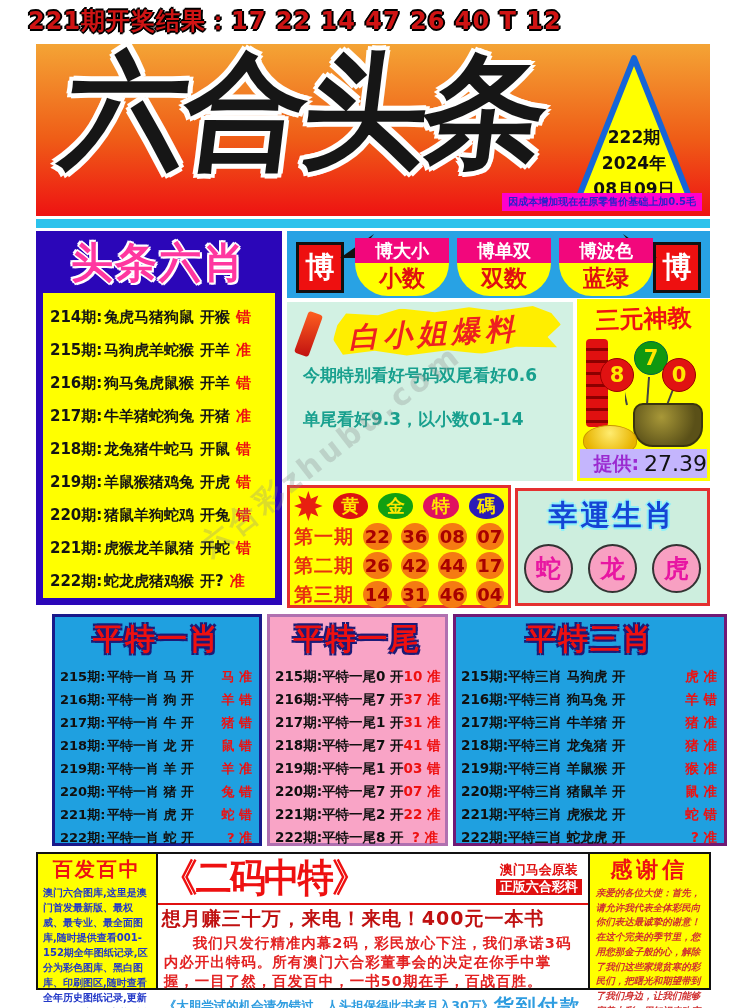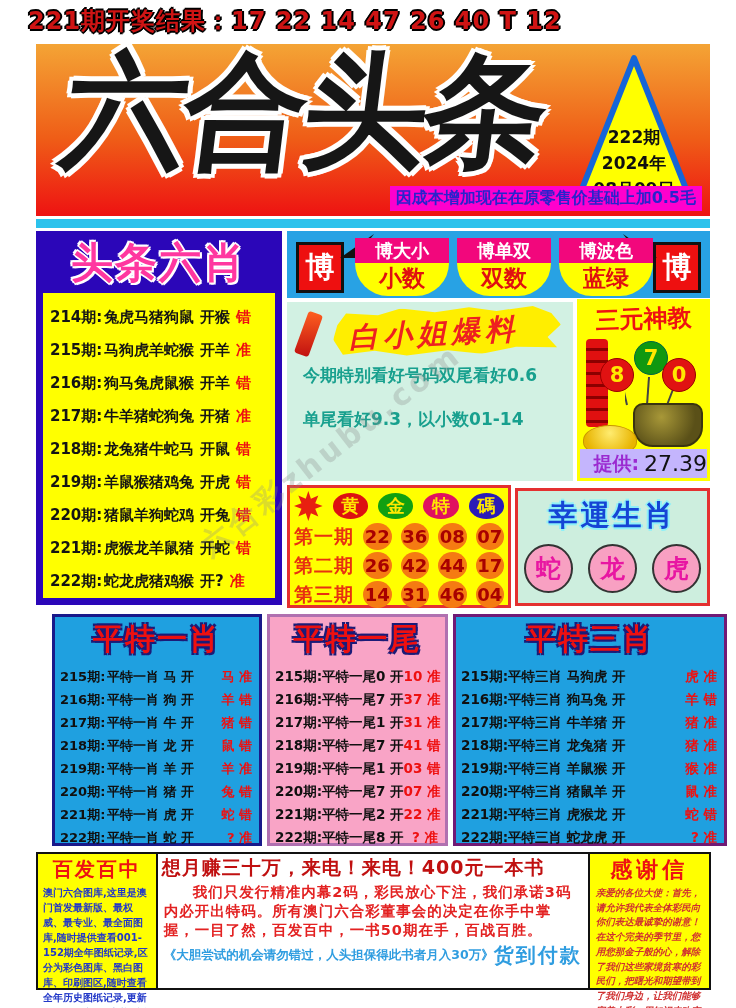--- a/index.html
+++ b/index.html
@@ -14,21 +14,21 @@
   
   .masthead{left:36px;top:44px;width:674px;height:172px;
     background:linear-gradient(180deg,#f4a435 0%,#ef5d17 55%,#ee1212 100%);}
   .paper-title{position:absolute;left:28px;top:-14px;font-size:124px;font-weight:bold;color:#161616;
     transform:skewX(-7deg);letter-spacing:-4px;white-space:nowrap;
     text-shadow:5px 0 #fff,-5px 0 #fff,0 5px #fff,0 -5px #fff,4px 4px #fff,-4px -4px #fff,4px -4px #fff,-4px 4px #fff;}
   .issue-triangle{position:absolute;right:12px;top:8px;width:128px;height:158px;}
   .issue-line{position:absolute;width:100%;text-align:center;font-weight:bold;color:#101010;font-size:17px;}
   .il1{top:74px;} .il2{top:100px;} .il3{top:126px;}
   .price-notice{position:absolute;right:8px;bottom:5px;background:#ff00cd;color:#2a22cc;
-    font-size:16px;font-weight:bold;padding:2px 6px;white-space:nowrap;}
+    font-size:10px;font-weight:bold;padding:2px 6px;white-space:nowrap;}
 
   .cyan-strip{left:36px;top:219px;width:674px;height:9px;background:#2cc2ec;}
 
   
   .sixiao{left:36px;top:231px;width:246px;height:374px;background:#2b06b8;}
   .sixiao-title{text-align:center;color:#ff37a0;font-size:42px;font-weight:bold;letter-spacing:2px;margin-top:4px;
     text-shadow:2px 0 #fff,-2px 0 #fff,0 2px #fff,0 -2px #fff,2px 2px #fff,-2px -2px #fff;}
   .sixiao-body{position:absolute;left:7px;right:7px;top:62px;bottom:7px;background:#ffff00;padding:8px 5px 0 7px;}
   .sx-row{display:flex;align-items:center;font-size:15px;font-weight:bold;color:#141414;height:33px;white-space:nowrap;}
   .sx-period{width:50px;}
@@ -480,20 +480,27 @@
         </div>
       </div>
   </div>
 
   <div class="abs bottomband">
     <div class="jz">
       <div class="jz-title">百发百中</div>
       <div class="jz-body">澳门六合图库,这里是澳门首发最新版、最权威、最专业、最全面图库,随时提供查看001-152期全年图纸记录,区分为彩色图库、黑白图库、印刷图区,随时查看全年历史图纸记录,更新最早、最多,最精彩图纸,尽在澳门六合报社,澳门六合报社-永远领先,最专业、最精准图库。</div>
     </div>
     <div class="erma">
+      <div class="erma-header">
+        <div class="erma-title">《二码中特》</div>
+        <div class="erma-badge">
+          <div class="b-top">澳门马会原装</div>
+          <div class="b-bottom">正版六合彩料</div>
+        </div>
+      </div>
       <div class="erma-sub">想月赚三十万，来电！来电！400元一本书</div>
       <div class="erma-body">我们只发行精准内幕2码，彩民放心下注，我们承诺3码内必开出特码。所有澳门六合彩董事会的决定在你手中掌握，一目了然，百发百中，一书50期在手，百战百胜。</div>
       <div class="erma-footer">
         <span class="ef-text">《大胆尝试的机会请勿错过，人头担保得此书者月入30万》</span>
         <span class="ef-cod">货到付款</span>
       </div>
     </div>
     <div class="thanks">
       <div class="thanks-title">感谢信</div>
       <div class="thanks-body">亲爱的各位大使：首先，请允许我代表全体彩民向你们表达最诚挚的谢意！在这个完美的季节里，您用您那金子般的心，解除了我们这些家境贫寒的彩民们，把曙光和期望带到了我们身边，让我们能够完美中彩，用知识来改变未来的人生道路。你们的爱心让我们感受到社会的温暖，你们的好彩免除了我们贫困的后顾之忧，让我们渴望新生活的心倍受感</div>

